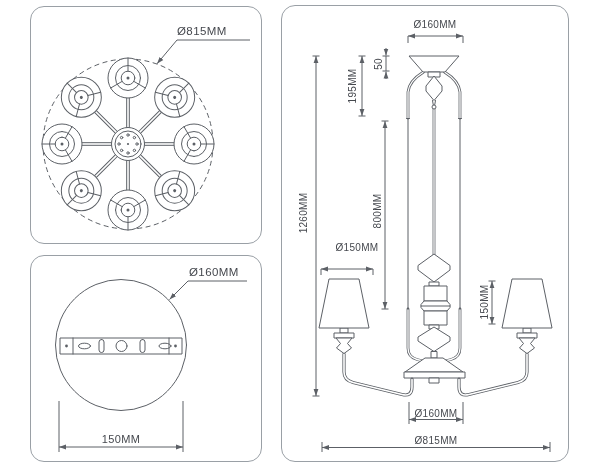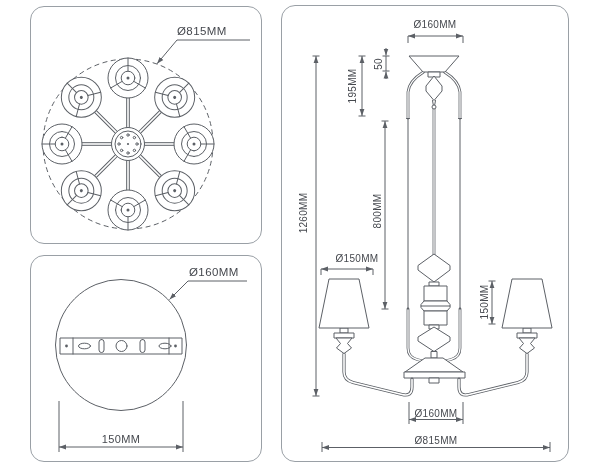--- a/index.html
+++ b/index.html
@@ -234,19 +234,19 @@
         <line x1="268" y1="436" x2="268" y2="446"></line>
         <line x1="40" y1="441.5" x2="268" y2="441.5" marker-start="url(#a3)" marker-end="url(#a3)"></line>
       </g>
     </svg>
 
     <div class="lbl sml h" style="left:153px;top:13px;">Ø160MM</div>
     <div class="lbl sml v" style="left:21px;top:207px;">1260MM</div>
     <div class="lbl sml v" style="left:70px;top:80px;">195MM</div>
     <div class="lbl sml v" style="left:96px;top:58px;">50</div>
     <div class="lbl sml v" style="left:95px;top:205px;">800MM</div>
-    <div class="lbl sml h" style="left:61px;top:247px;padding-left:28px;">Ø150MM</div>
+    <div class="lbl sml h" style="left:61px;top:236px;padding-left:28px;">Ø150MM</div>
     <div class="lbl sml v" style="left:202px;top:296px;">150MM</div>
     <div class="lbl sml h" style="left:154px;top:402px;">Ø160MM</div>
     <div class="lbl sml h" style="left:154px;top:429px;">Ø815MM</div>
   </div>
 
 </div>
 
 </body></html>

